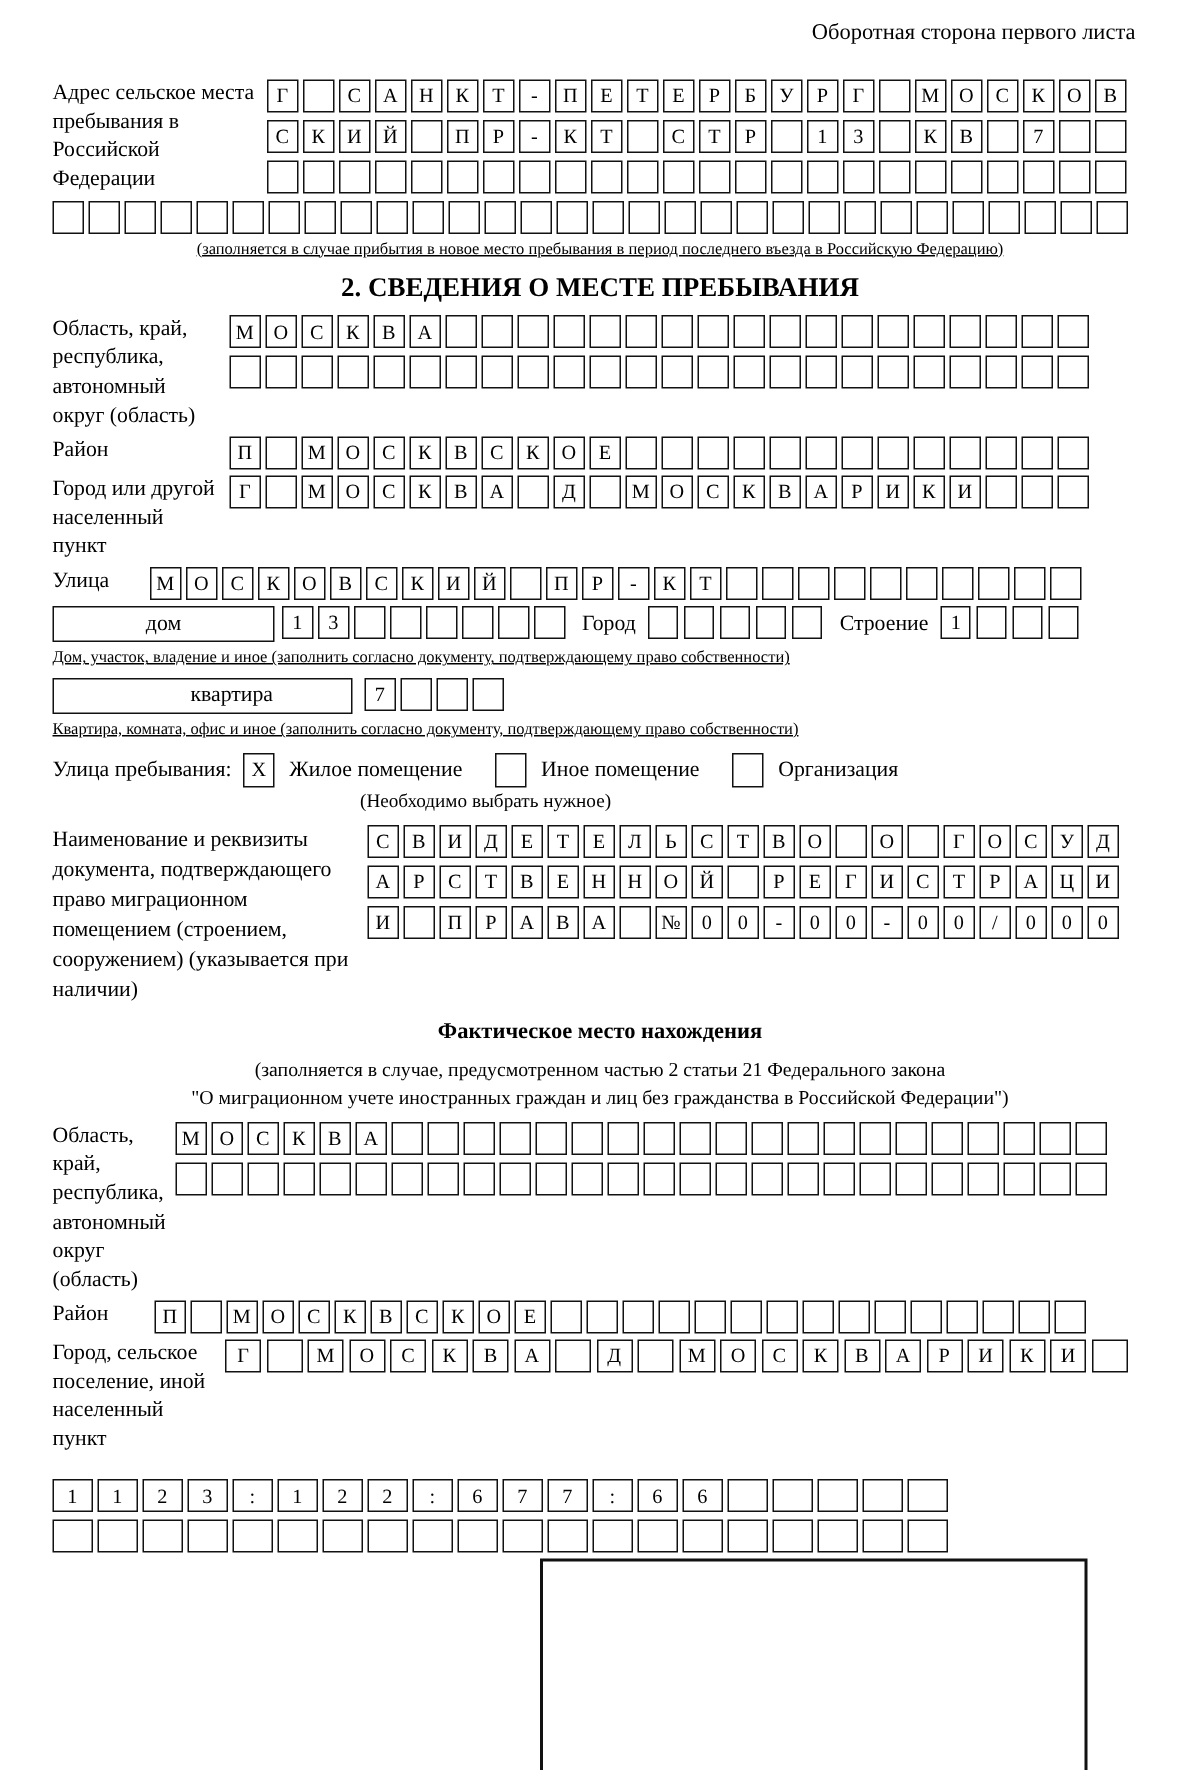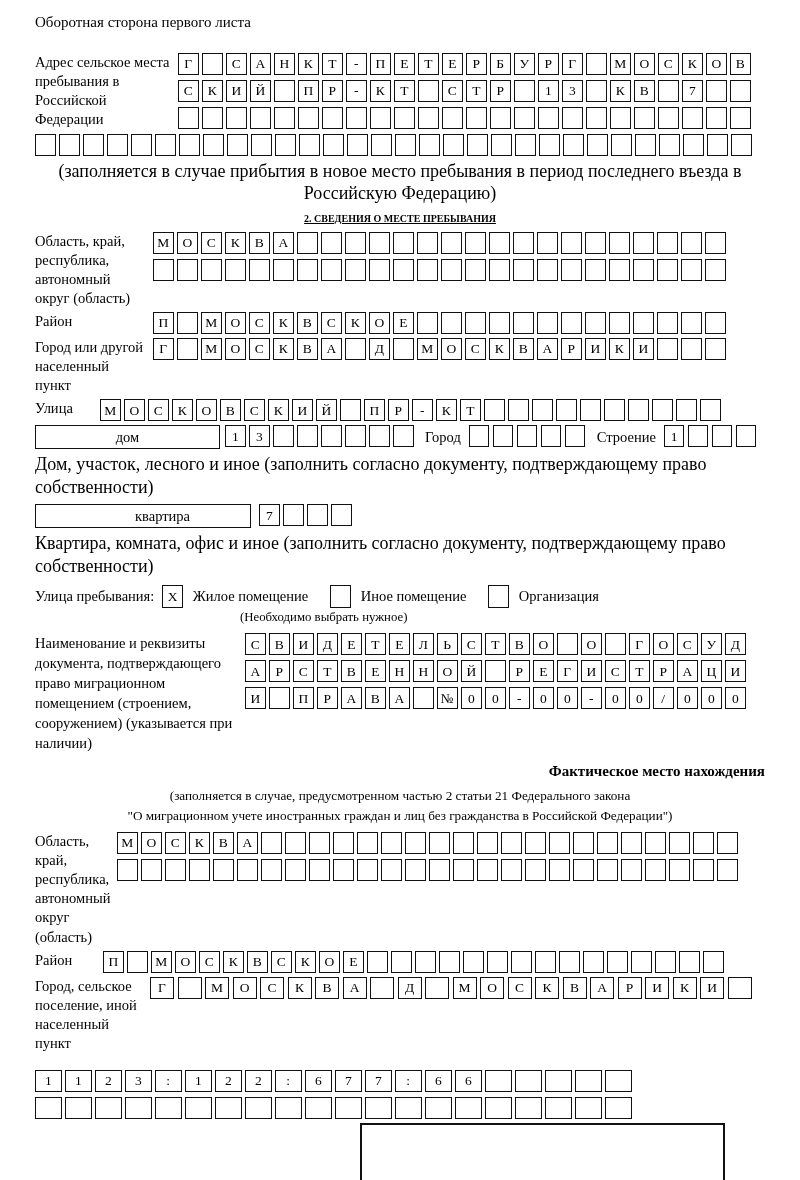--- a/index.html
+++ b/index.html
@@ -4,21 +4,21 @@
 <style>
   * { box-sizing: border-box; margin: 0; padding: 0; }
   html,body { background:#fff; }
   body {
     width: 800px; height: 1180px; overflow: hidden;
     font-family: "Liberation Serif", "DejaVu Serif", serif;
     color: #000; position: relative;
   }
   .page { padding: 14px 35px 0 35px; }
 
-  .header-note { text-align: left; font-size: 15px; margin-bottom: 22px; padding-right: 8px; }
+  .header-note { text-align: right; font-size: 15px; margin-bottom: 22px; padding-right: 8px; }
 
   .field-row { display: flex; align-items: flex-start; margin-bottom: 4px; }
   .row-label { flex: 0 0 auto; font-size: 14.5px; line-height: 1.32; padding-right: 6px; }
   .w143 { flex-basis: 143px; }
   .w118 { flex-basis: 118px; }
   .w82  { flex-basis: 82px; }
   .w68  { flex-basis: 68px; }
   .w65  { flex-basis: 65px; }
   .w115 { flex-basis: 115px; }
   .w210 { flex-basis: 210px; }
@@ -28,44 +28,44 @@
   .cell {
     width: 20.5px; height: 22px; flex: 0 0 auto;
     border: 1.6px solid #111; margin-right: 3.5px; background: #fff;
     display: flex; align-items: center; justify-content: center;
     font-size: 13.5px; line-height: 1;
   }
   .wide .cell  { width: 24px; }
   .xwide .cell { width: 26.5px; }
   .fullrow { margin-bottom: 4px; }
 
-  .caption { font-size: 18px; line-height: 1.25; margin: 1px 0 6px 0; }
+  .caption { font-size: 11px; line-height: 1.25; margin: 1px 0 6px 0; text-decoration: underline; }
   .center { text-align: center; }
 
-  .section-title { text-align: center; font-weight: bold; font-size: 10px; margin: 8px 0 8px 0; text-decoration: underline; }
+  .section-title { text-align: center; font-weight: bold; font-size: 18px; margin: 8px 0 8px 0; }
 
   .inline-box {
     border: 1.6px solid #111; height: 24px; display: flex;
     align-items: center; justify-content: center; font-size: 14.5px;
     flex: 0 0 auto; background: #fff;
   }
-  .dom-box { width: 185px; margin-right: 5px; }
-  .kv-box  { width: 216px; margin-right: 8px; padding-left: 39px; }
+  .dom-box { width: 148px; margin-right: 5px; }
+  .kv-box  { width: 200px; margin-right: 8px; padding-left: 39px; }
   .inline-label { font-size: 14.5px; line-height: 24px; margin: 0 8px; flex: 0 0 auto; }
 
   .mesto-row { display: flex; align-items: center; margin-top: 8px; }
   .mesto-row .cell { margin: 0 10px 0 8px; height: 23px; }
   .mesto-label { font-size: 14.5px; }
   .opt-label { font-size: 14.5px; margin-right: 14px; }
   .mesto-caption { font-size: 12.8px; margin: 2px 0 8px 205px; }
 
   .doc-block { margin-top: 4px; }
   .doc-block .row-label { line-height: 1.38; }
 
-  .fact-title { text-align: right; font-weight: bold; font-size: 15px; margin: 10px 0 6px 0; }
+  .fact-title { text-align: center; font-weight: bold; font-size: 15px; margin: 10px 0 6px 0; }
   .fact-note { text-align: center; font-size: 13.2px; line-height: 1.5; margin-bottom: 6px; }
 
   .kadastr-cells { margin-top: 13px; }
 
   .stamp-wrap { margin-top: 2px; }
   .stamp-box {
     width: 365px; height: 175px; border: 2px solid #111;
     margin-left: 325px; background: #fff;
   }
 </style>
@@ -366,21 +366,21 @@
         <span class="cell"></span>
       </div>
     <div class="inline-label">Строение</div>
     <div class="cells">
         <span class="cell">1</span>
         <span class="cell"></span>
         <span class="cell"></span>
         <span class="cell"></span>
       </div>
   </div>
-  <div class="caption">Дом, участок, лесного и иное (заполнить согласно документу, подтверждающему право собственности)</div>
+  <div class="caption">Дом, участок, владение и иное (заполнить согласно документу, подтверждающему право собственности)</div>
 
   <div class="field-row">
     <div class="inline-box kv-box">квартира</div>
     <div class="cells">
         <span class="cell">7</span>
         <span class="cell"></span>
         <span class="cell"></span>
         <span class="cell"></span>
       </div>
   </div>

